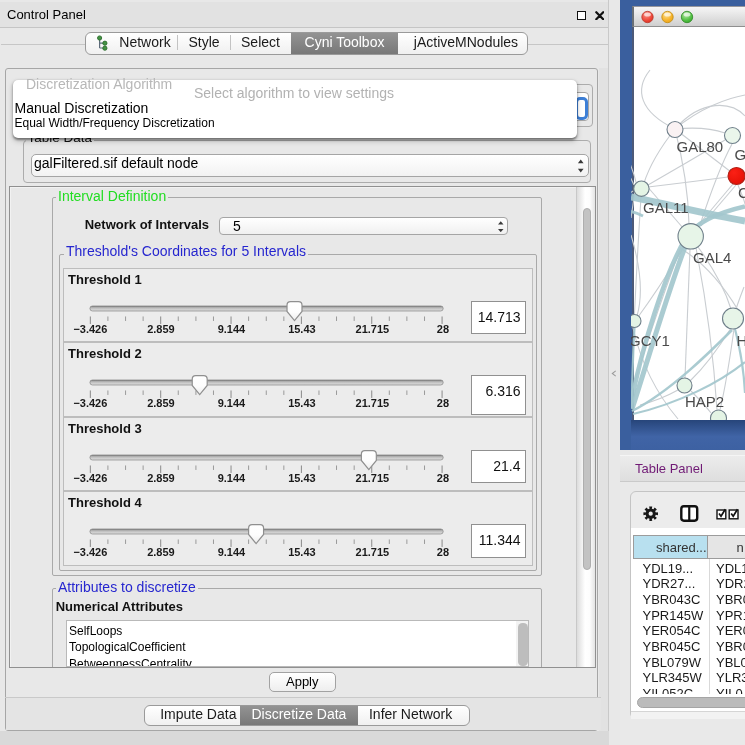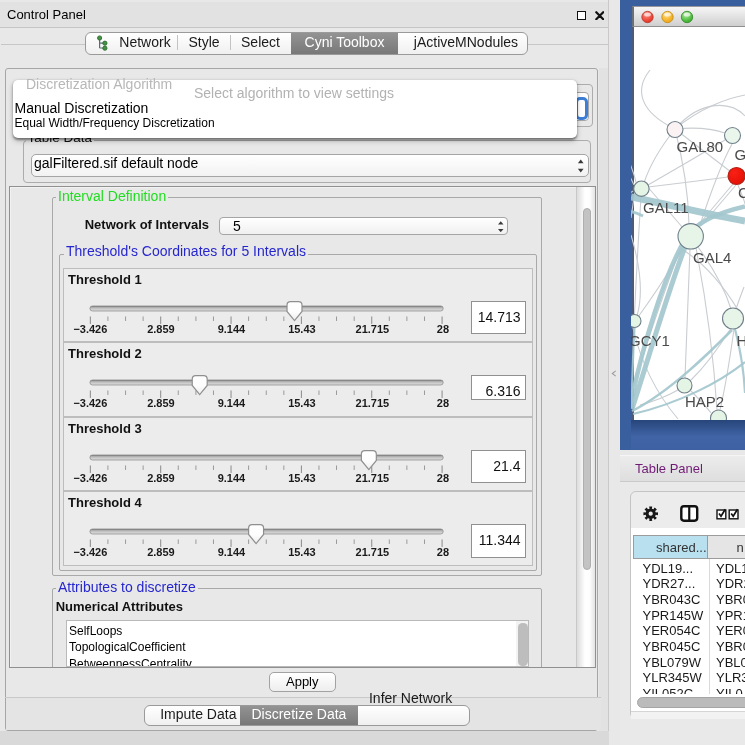--- a/index.html
+++ b/index.html
@@ -160,21 +160,21 @@
 <g transform="translate(137.0,0)">
 <path d="M -7.5,37.2 Q -7.5,33.7 -4,33.7 L 4,33.7 Q 7.5,33.7 7.5,37.2 L 7.5,43.5 L 0,52.6 L -7.5,43.5 Z" fill="url(#thg)" stroke="#8f8f8f" stroke-width="1.2"></path>
 </g>
 </svg>
 <div style="position:absolute;left:50.4px;top:397.0px;width:80px;text-align:center;font-size:11px;font-weight:bold;color:#1a1a1a">−3.426</div>
 <div style="position:absolute;left:120.9px;top:397.0px;width:80px;text-align:center;font-size:11px;font-weight:bold;color:#1a1a1a">2.859</div>
 <div style="position:absolute;left:191.4px;top:397.0px;width:80px;text-align:center;font-size:11px;font-weight:bold;color:#1a1a1a">9.144</div>
 <div style="position:absolute;left:261.9px;top:397.0px;width:80px;text-align:center;font-size:11px;font-weight:bold;color:#1a1a1a">15.43</div>
 <div style="position:absolute;left:332.4px;top:397.0px;width:80px;text-align:center;font-size:11px;font-weight:bold;color:#1a1a1a">21.715</div>
 <div style="position:absolute;left:402.9px;top:397.0px;width:80px;text-align:center;font-size:11px;font-weight:bold;color:#1a1a1a">28</div>
-<div style="position:absolute;left:470.5px;top:375px;width:55px;height:25px;background:#fff;border:1.5px solid #909090;box-sizing:border-box;font-size:14px;color:#111;text-align:right;padding-right:4px;line-height:30.5px">6.316</div>
+<div style="position:absolute;left:470.5px;top:375px;width:55px;height:40px;background:#fff;border:1.5px solid #909090;box-sizing:border-box;font-size:14px;color:#111;text-align:right;padding-right:4px;line-height:30.5px">6.316</div>
 <div style="position:absolute;left:63px;top:416.5px;width:469.5px;height:74.5px;background:#ececec;border:1px solid #bdbdbd;box-sizing:border-box"></div>
 <div style="position:absolute;left:68px;top:420.7px;font-size:13px;font-weight:bold;color:#111">Threshold 3</div>
 <svg style="position:absolute;left:63px;top:416.5px;width:470px;height:70px;overflow:visible" viewBox="0 0 471 70">
 <defs>
       <linearGradient id="thg" x1="0" y1="0" x2="0" y2="1">
 <stop offset="0" stop-color="#ffffff"></stop>
         <stop offset="0.55" stop-color="#fdfdfd"></stop>
         <stop offset="1" stop-color="#ededed"></stop>
       </linearGradient>
 <linearGradient id="trk" x1="0" y1="0" x2="0" y2="1">
@@ -278,21 +278,21 @@
   <div style="position:absolute;left:451px;top:1.5px;width:9.5px;height:43px;background:#bdbdbd;border-radius:4.5px"></div>
 </div>
 
 <div style="position:absolute;left:269px;top:671.5px;width:66.5px;height:20px;background:linear-gradient(#ffffff,#eeeeee);border:1px solid #a2a2a2;border-radius:5px;box-sizing:border-box;text-align:center;font-size:13px;line-height:18px;color:#000">Apply</div>
 <div style="position:absolute;left:5px;top:696.5px;width:596px;height:1px;background:#c9c9c9"></div>
 <div style="position:absolute;left:5.5px;top:697.5px;width:595px;height:32.5px;background:#e4e4e4"></div>
 <div style="position:absolute;left:144.3px;top:704.5px;width:323.4px;height:19px;border:1px solid #9a9a9a;border-radius:6px;background:linear-gradient(#ffffff,#f0f0f0);box-sizing:content-box"></div>
 <div style="position:absolute;left:240.3px;top:704.5px;width:117.3px;height:21px;background:linear-gradient(#939393,#787878);border-top:1px solid #9a9a9a;border-bottom:1px solid #9a9a9a;box-sizing:border-box"></div>
 <div class="tablabel" style="left:144.3px;top:706px;width:108px">Impute Data</div>
 <div class="tablabel" style="left:240.3px;top:706px;width:117.3px;color:#fff">Discretize Data</div>
-<div class="tablabel" style="left:357.6px;top:690px;width:106px">Infer Network</div>
+<div class="tablabel" style="left:357.6px;top:706px;width:106px">Infer Network</div>
 
 <svg style="position:absolute;left:611px;top:369.5px;width:6px;height:7px" viewBox="0 0 7 8">
     <path d="M5.5,1 L1.5,4 L5.5,7" stroke="#9a9a9a" stroke-width="1.2" fill="none"></path>
   </svg>
 
 <div style="position:absolute;left:620px;top:0;width:125px;height:450px;background:#3a5f9e"></div>
 <div style="position:absolute;left:631px;top:419.5px;width:114px;height:30.5px;background:linear-gradient(#27457a,#4064a6 55%,#3d61a2)"></div>
 
 <div style="position:absolute;left:631.5px;top:6px;width:113.5px;height:21px;background:linear-gradient(#f6f6f6,#cfcfcf);border-left:2px solid #6a7076;border-top:1px solid #97979c;border-bottom:1px solid #8f8f8f;box-sizing:border-box"></div>
 <svg style="position:absolute;left:640px;top:10px;width:60px;height:15px" viewBox="0 0 60 15">

